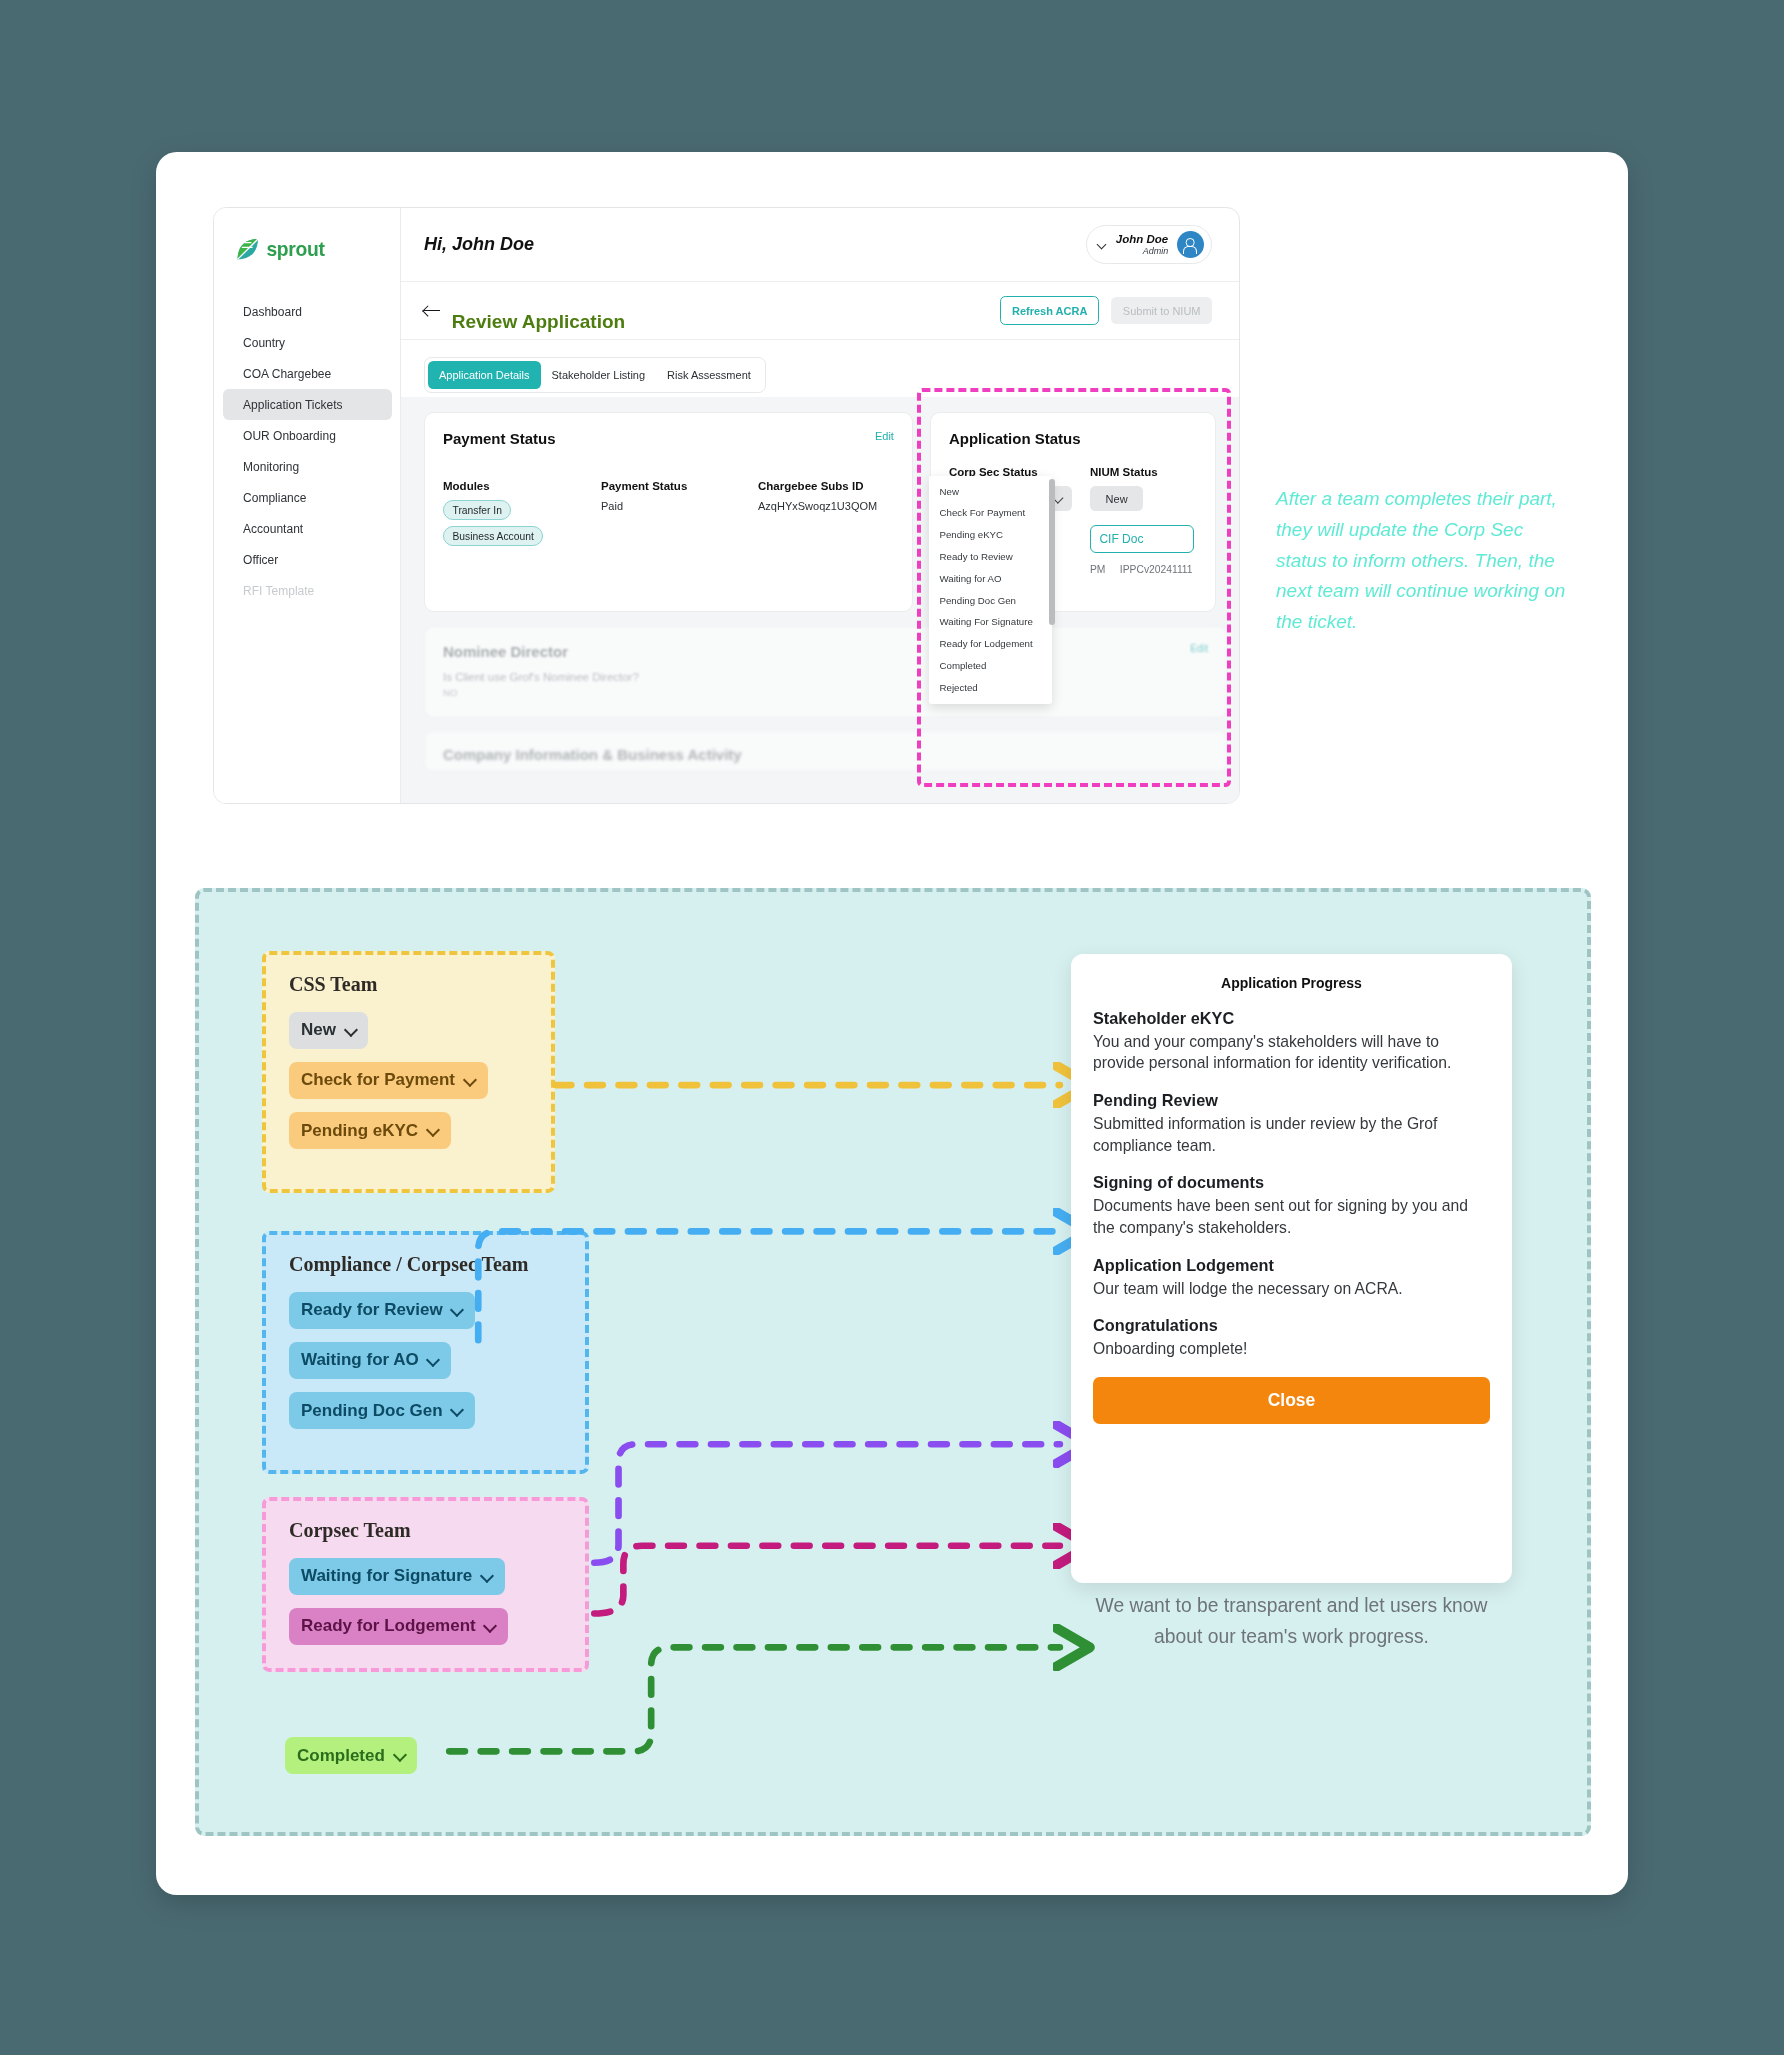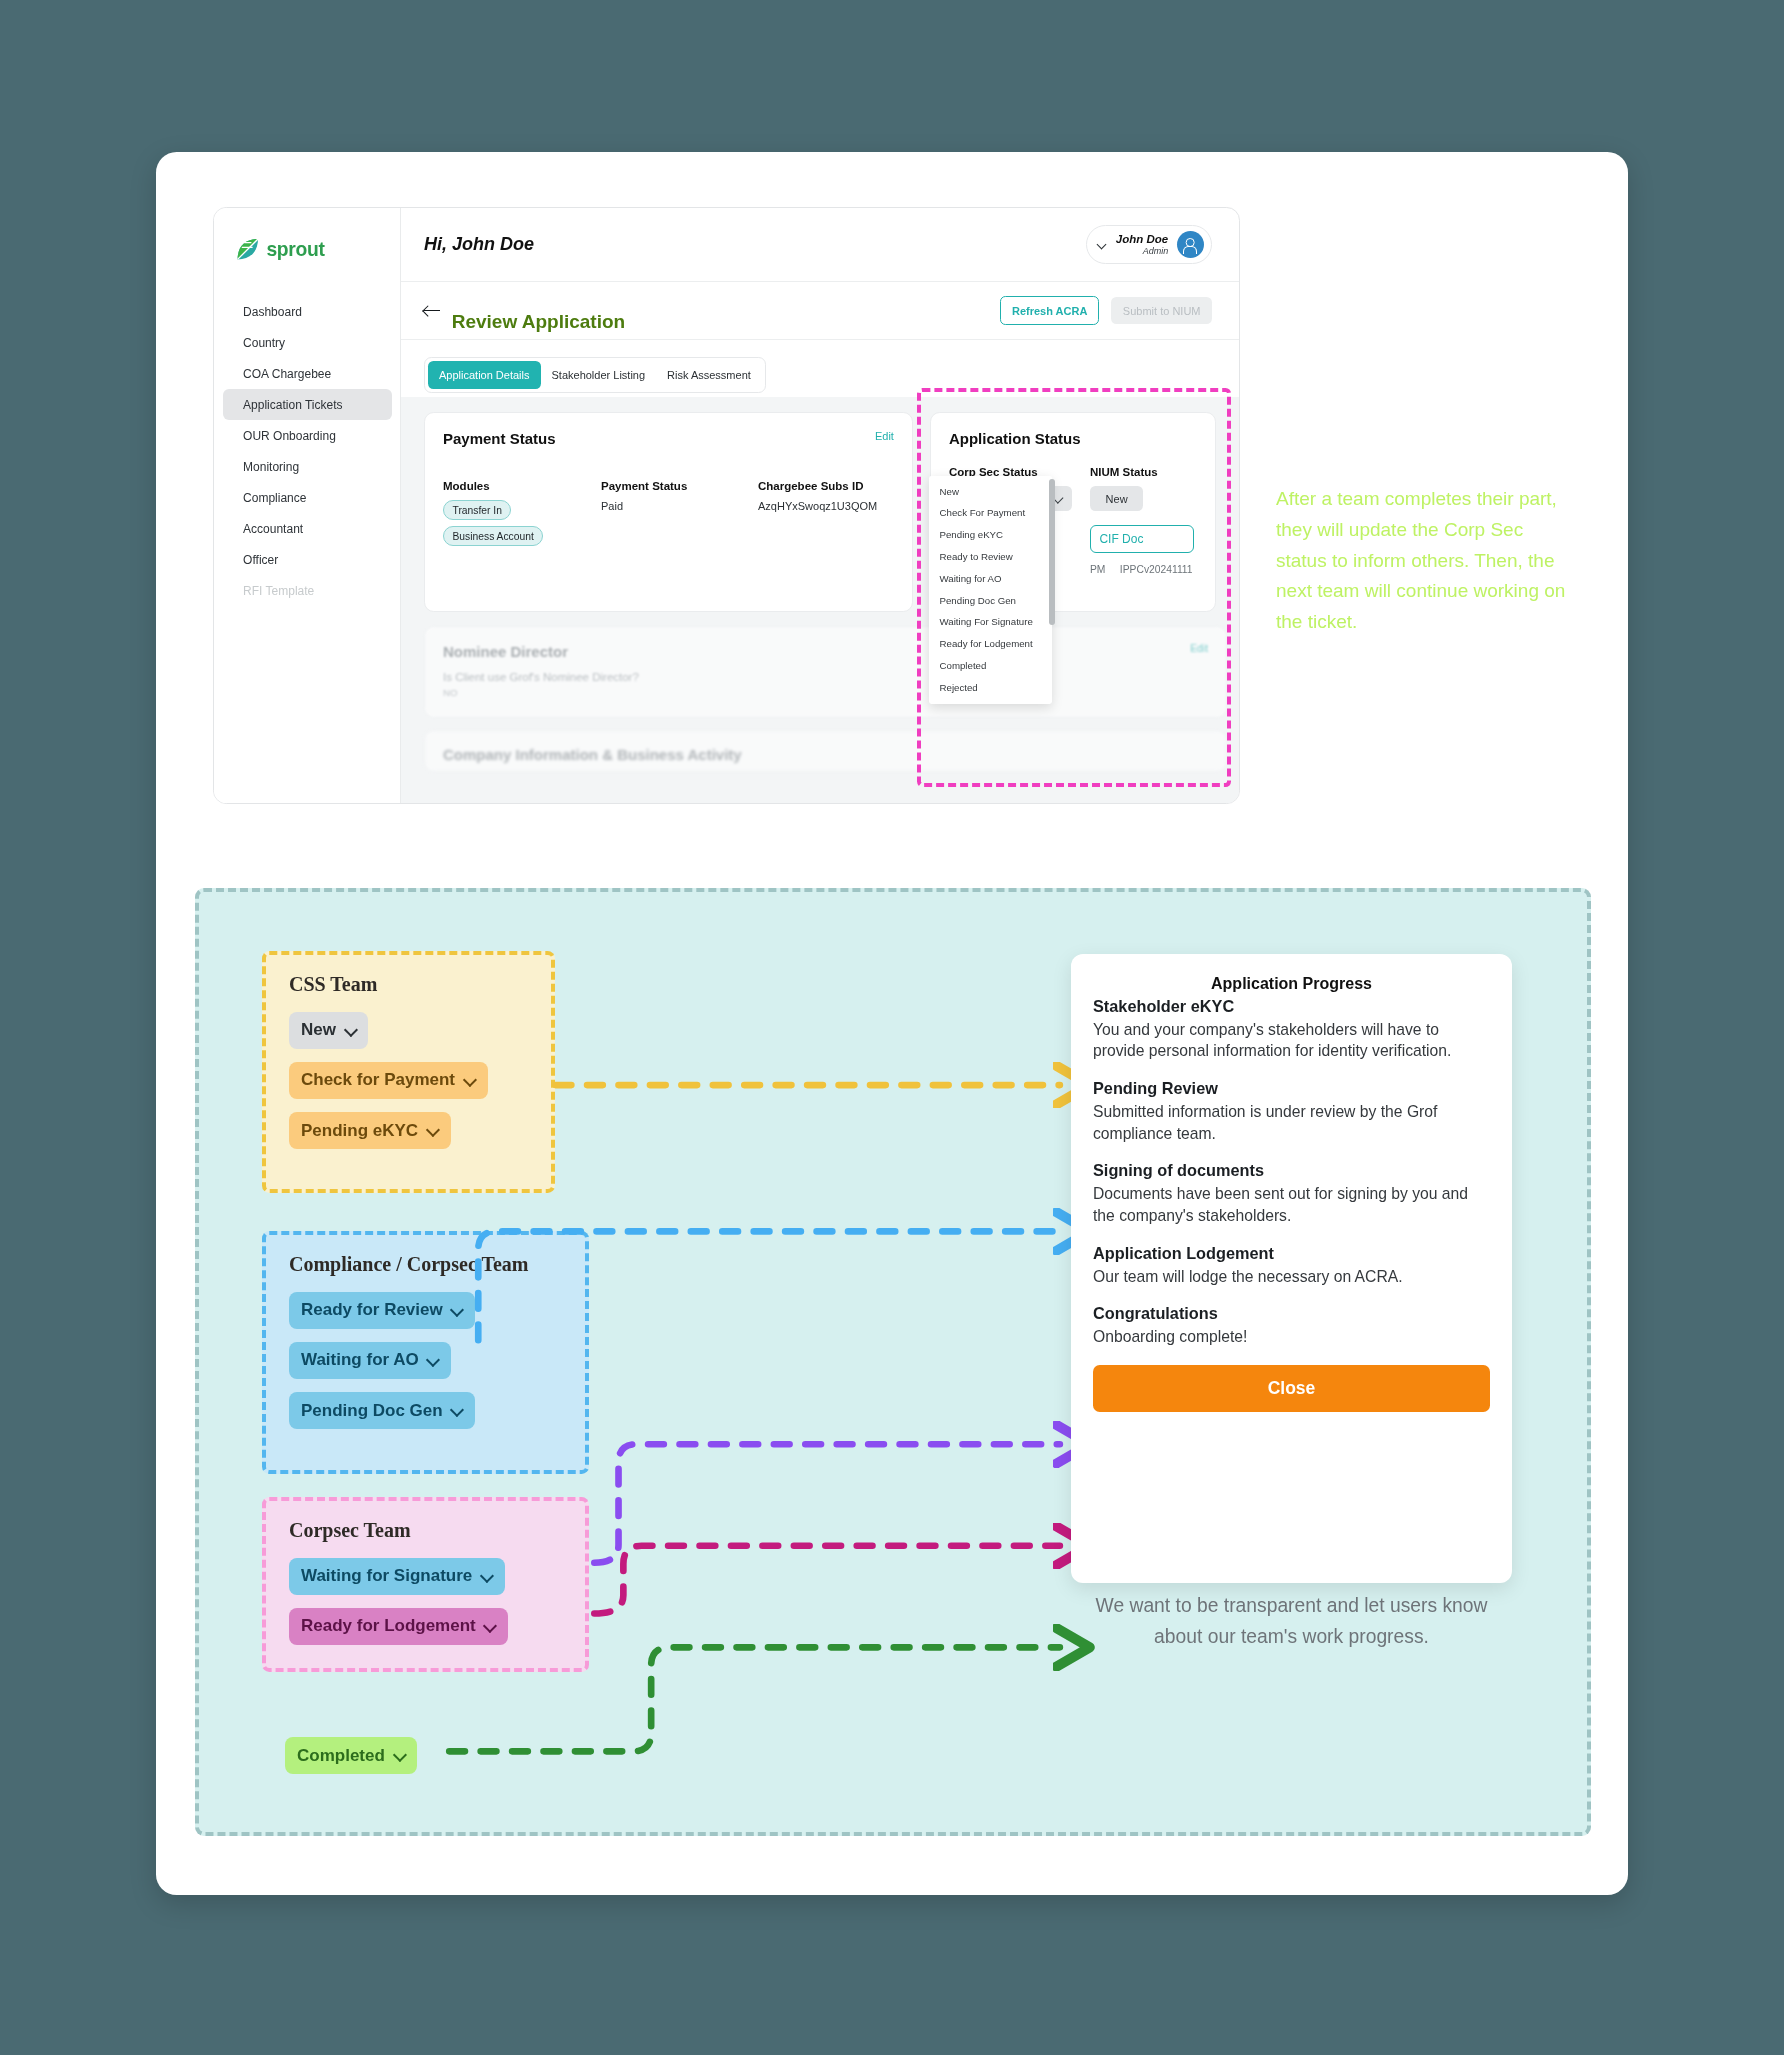--- a/index.html
+++ b/index.html
@@ -171,21 +171,21 @@
 
   
   .pink-dash {
     position:absolute; left:917px; top:388px;
     width:314px; height:399px;
     border:4.2px dashed #f03ec0; border-radius:5.4px; z-index:9;
   }
 
   .note-right {
     position:absolute; left:1276px; top:484px; width:296px;
-    font-size:19px; line-height:1.62; color:#bef264;
+    font-size:19px; line-height:1.62; color:#5eead4;font-style:italic;
   }
 
   
   .diagram {
     position:absolute; left:195px; top:888px;
     width:1396px; height:948px;
     background:#d6f0ef;
     border:4.2px dashed #9fc4c4;
     border-radius:9px;
   }
@@ -227,21 +227,21 @@
 
   
   .progress-card {
     position:absolute; left:1071px; top:954px;
     width:441px; height:629px;
     background:#fff; border-radius:12px;
     box-shadow:0 6px 20.6px rgba(0,0,0,.10);
     padding:20.6px 22px 0 22px;
     z-index:8;
   }
-  .pc-title { text-align:center; font-size:16px; font-weight:700; color:#111; margin-bottom:4px;}
+  .pc-title { text-align:center; font-size:14px; font-weight:700; color:#111; margin-bottom:18px;}
   .pc-block { margin-bottom:17px; }
   .pc-h { font-size:16.3px; font-weight:700; color:#1b1f23; margin-bottom:3px;}
   .pc-p { font-size:15.7px; line-height:1.38; color:#35393d; }
   .close-btn {
     margin-top:11px; background:#f5860d; color:#fff;
     border-radius:6.7px; height:47px;
     display:flex; align-items:center; justify-content:center;
     font-size:17.5px; font-weight:700;
   }
   .caption-bottom {

